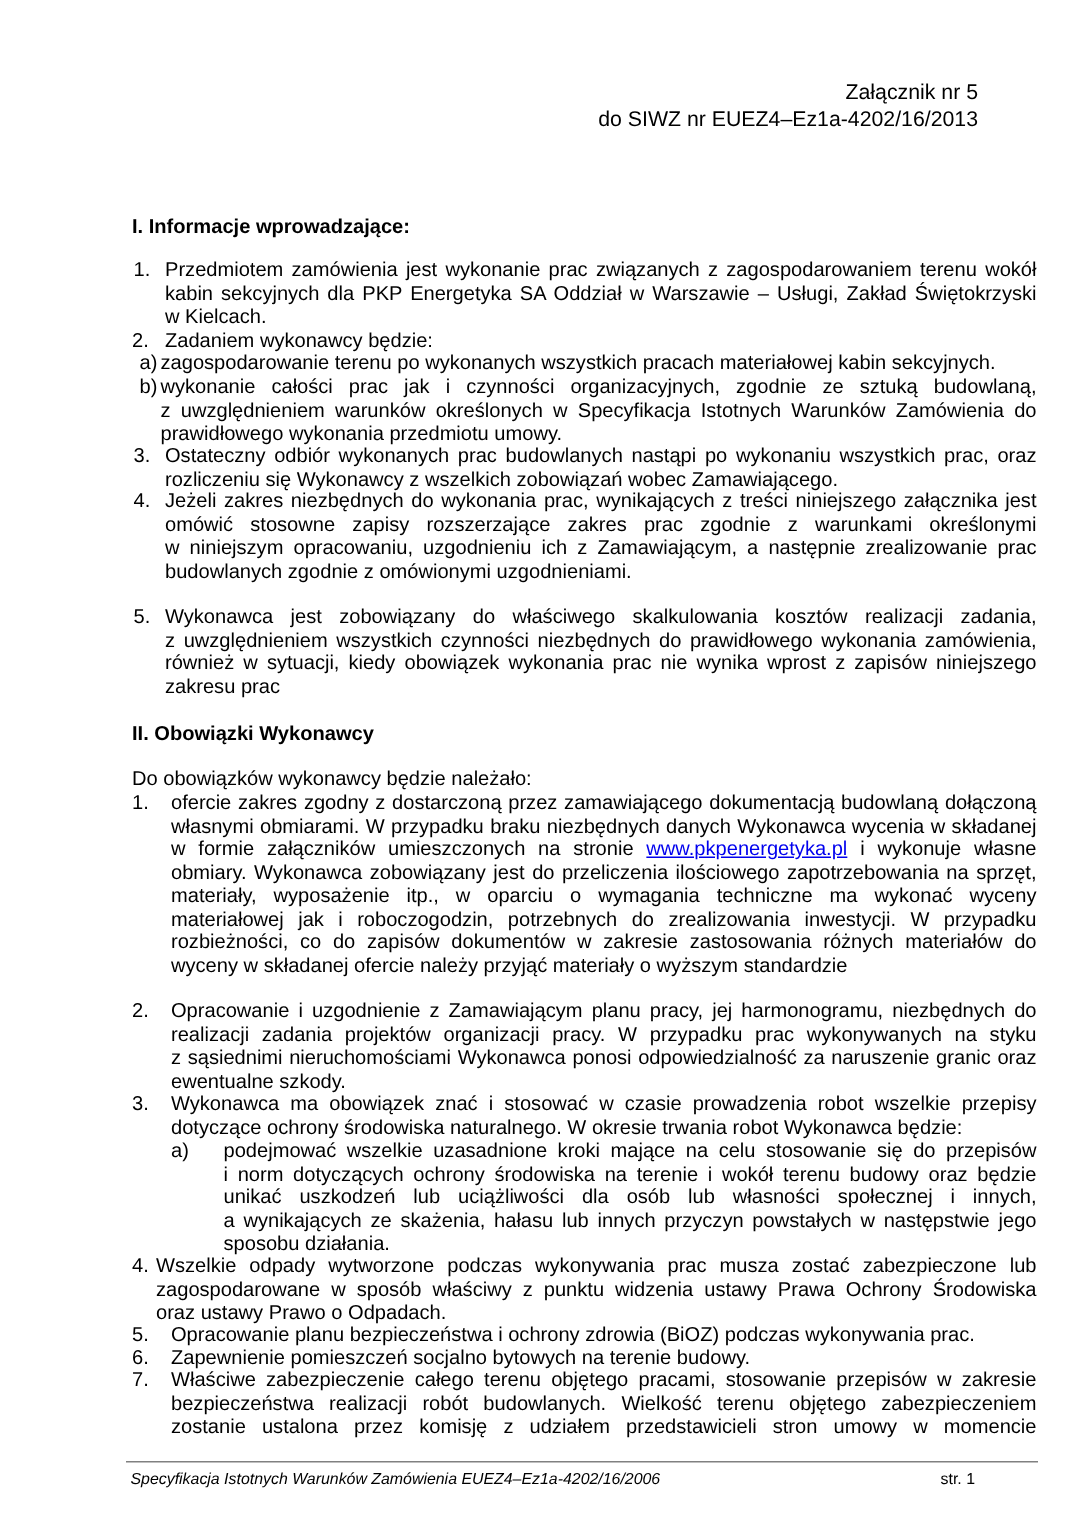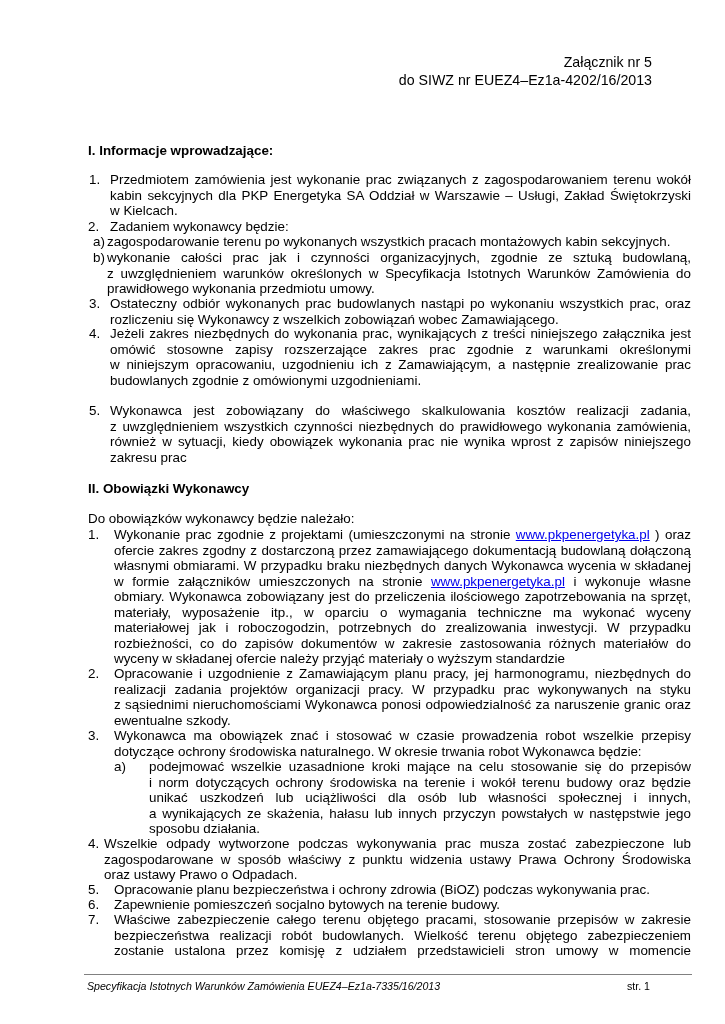--- a/index.html
+++ b/index.html
@@ -45,21 +45,21 @@
 
   <div class="item" style="top:219px;">
     <span class="num">2.</span>
     <div class="txt">
         <span class="nl">Zadaniem wykonawcy będzie:</span>
       </div>
   </div>
   <div class="item" style="top:234px; left:93px; width:598px;">
     <span class="num">a)</span>
     <div class="txt" style="margin-left:14px;">
-        <span class="nl">zagospodarowanie terenu po wykonanych wszystkich pracach montażowych kabin sekcyjnych.</span>
+        <span class="nl">zagospodarowanie terenu po wykonanych wszystkich pracach materiałowej kabin sekcyjnych.</span>
       </div>
   </div>
   <div class="item" style="top:250px; left:93px; width:598px;">
     <span class="num">b)</span>
     <div class="txt" style="margin-left:14px;">
         <span class="j">wykonanie całości prac jak i czynności organizacyjnych, zgodnie ze sztuką budowlaną,</span>
       </div>
   </div>
   <div class="item" style="top:265.5px; left:107px; width:584px;">
     <div class="txt" style="margin-left:0;">
@@ -96,21 +96,20 @@
     </div>
   </div>
 
   <div class="sec" style="top:481px;">II. Obowiązki Wykonawcy</div>
 
   <div class="para" style="top:511px;">Do obowiązków wykonawcy będzie należało:</div>
 
   <div class="item" style="top:527px;">
     <span class="num">1.</span>
     <div class="txt" style="margin-left:26px;">
-      <span class="j"><span style="display:inline">Wykonanie prac zgodnie z projektami (umieszczonymi na stronie </span><a class="link" style="display: inline; color: rgb(0, 0, 238);" href="#">www.pkpenergetyka.pl</a><span style="display:inline"> ) oraz</span></span>
       <span class="j">ofercie zakres zgodny z dostarczoną przez zamawiającego dokumentacją budowlaną dołączoną</span>
       <span class="j">własnymi obmiarami. W przypadku braku niezbędnych danych Wykonawca wycenia w składanej</span>
       <span class="j"><span style="display:inline">w formie załączników umieszczonych na stronie </span><a class="link" style="display: inline; color: rgb(0, 0, 238);" href="#">www.pkpenergetyka.pl</a><span style="display:inline"> i wykonuje własne</span></span>
       <span class="j">obmiary. Wykonawca zobowiązany jest do przeliczenia ilościowego zapotrzebowania na sprzęt,</span>
       <span class="j">materiały, wyposażenie itp., w oparciu o wymagania techniczne ma wykonać wyceny</span>
       <span class="j">materiałowej jak i roboczogodzin, potrzebnych do zrealizowania inwestycji. W przypadku</span>
       <span class="j">rozbieżności, co do zapisów dokumentów w zakresie zastosowania różnych materiałów do</span>
       <span class="nl">wyceny w składanej ofercie należy przyjąć materiały o wyższym standardzie</span>
     </div>
   </div>
@@ -169,15 +168,15 @@
   <div class="item" style="top:912px;">
     <span class="num">7.</span>
     <div class="txt" style="margin-left:26px;">
       <span class="j">Właściwe zabezpieczenie całego terenu objętego pracami, stosowanie przepisów w zakresie</span>
       <span class="j">bezpieczeństwa realizacji robót budowlanych. Wielkość terenu objętego zabezpieczeniem</span>
       <span class="j">zostanie ustalona przez komisję z udziałem przedstawicieli stron umowy w momencie</span>
     </div>
   </div>
 
   <div class="footer-line" style="border-top-color: rgb(128, 128, 128);"></div>
-  <div class="footer-left">Specyfikacja Istotnych Warunków Zamówienia EUEZ4–Ez1a-7335/16/2013</div>
+  <div class="footer-left">Specyfikacja Istotnych Warunków Zamówienia EUEZ4–Ez1a-4202/16/2006</div>
   <div class="footer-right">str. 1</div>
 </div>
 
 </body></html>

